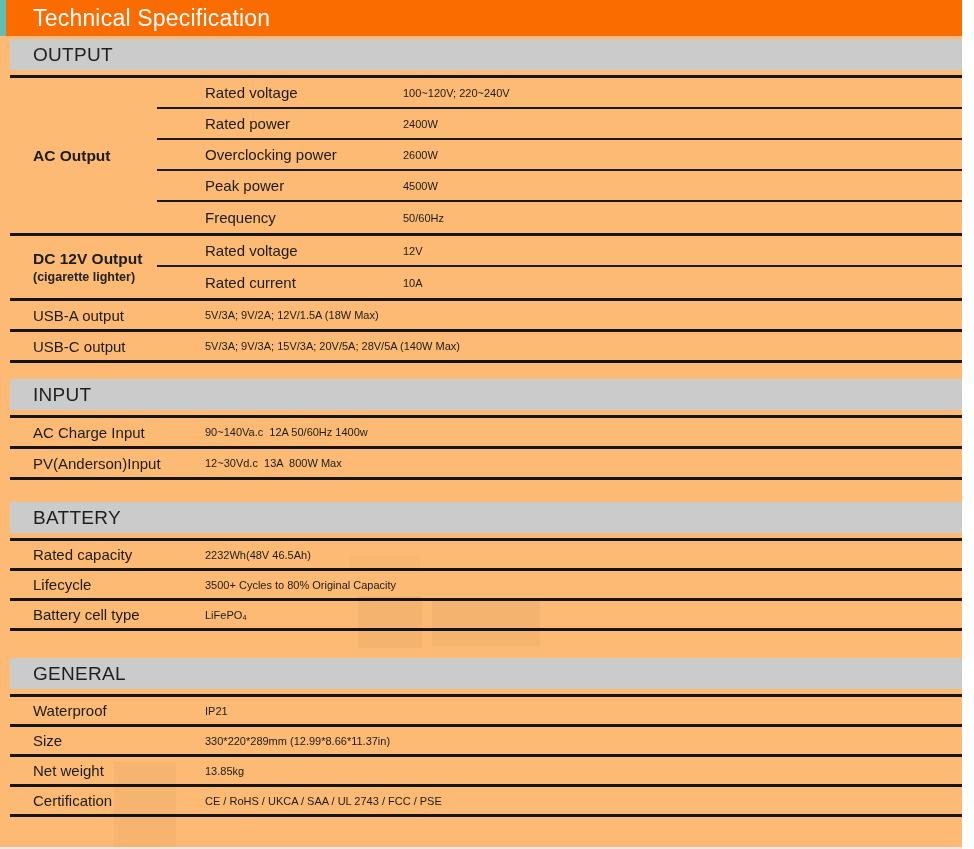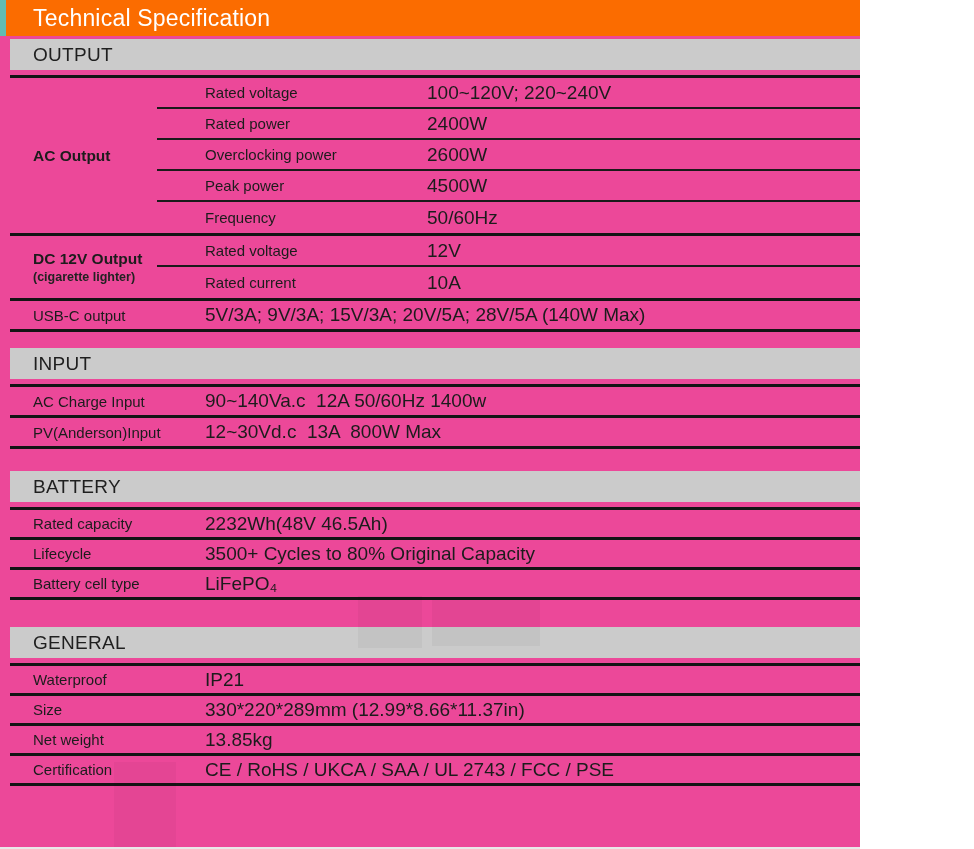--- a/index.html
+++ b/index.html
@@ -1,20 +1,20 @@
 <!DOCTYPE html>
 <html><head>
 <meta charset="utf-8">
 <style>
   * { margin:0; padding:0; box-sizing:border-box; }
   html,body { background:#fff; }
   .page {
     position:relative;
-    width:860px; height:849px;
-    background:#ec4899;
+    width:962px; height:849px;
+    background:#fdba74;
     font-family:"Liberation Sans","DejaVu Sans",sans-serif;
     color:#1c1c1c;
     overflow:hidden;
   }
   
   .title-bar { display:flex; height:36px; }
   .title-accent { width:6px; background:#62bdb2; }
   .title-orange {
     flex:1; background:#fb6c00;
     display:flex; align-items:center;
@@ -34,31 +34,31 @@
   .rule-under-bar { margin-left:10px; margin-top:5px; height:3px; background:#141414; }
   
   .rows { margin-left:10px; }
   .cell-label { padding-left:23px; font-size:15px; }
   .simple-row {
     display:flex; align-items:center;
     height:30px; border-bottom:3px solid #141414;
   }
   .simple-row.h31 { height:31px; }
   .simple-row .cell-label { width:195px; flex:none; }
-  .val { font-size:19px; white-space:pre; }
+  .val { font-size:11px; white-space:pre; }
   
   .group-block { display:flex; border-bottom:3px solid #141414; }
   .group-label {
     width:147px; flex:none;
     display:flex; flex-direction:column; justify-content:center;
     padding-left:23px; font-size:15.5px;font-weight:bold;
   }
   .group-sublabel { font-size:12.5px; margin-top:2px; color:#222; }
   .group-rows { flex:1; display:flex; flex-direction:column; }
-  .sub-row { display:flex; align-items:center; height:31px;gap:24px; }
+  .sub-row { display:flex; align-items:center; height:31px; }
   .sub-row.divided { border-bottom:2px solid #1a1a1a; }
   .sub-row .sub-label { width:246px; flex:none; padding-left:48px; font-size:15px; }
   
   .artifact { position:absolute; background:rgba(0,0,0,0.035); }
   .a1 { left:358px; top:596px; width:64px; height:52px; }
   .a2 { left:432px; top:600px; width:108px; height:46px; }
   .a3 { left:350px; top:556px; width:70px; height:14px; background:rgba(0,0,0,0.02); }
   .a4 { left:114px; top:762px; width:62px; height:87px; background:rgba(0,0,0,0.03); }
   .bottom-strip { position:absolute; left:0; bottom:0; width:100%; height:2px; background:#e9e9e9; }
 </style>
@@ -121,20 +121,24 @@
           <span class="val">12V</span>
         </div>
         <div class="sub-row">
           <span class="sub-label">Rated current</span>
           <span class="val">10A</span>
         </div>
       </div>
     </div>
 
     <div class="simple-row h31">
+      <span class="cell-label">USB-A output</span>
+      <span class="val">5V/3A; 9V/2A; 12V/1.5A (18W Max)</span>
+    </div>
+    <div class="simple-row h31">
       <span class="cell-label">USB-C output</span>
       <span class="val">5V/3A; 9V/3A; 15V/3A; 20V/5A; 28V/5A (140W Max)</span>
     </div>
   </div>
 
   <div class="gap-a"></div>
 
   <div class="section-bar">
     <span>INPUT</span>
   </div>

